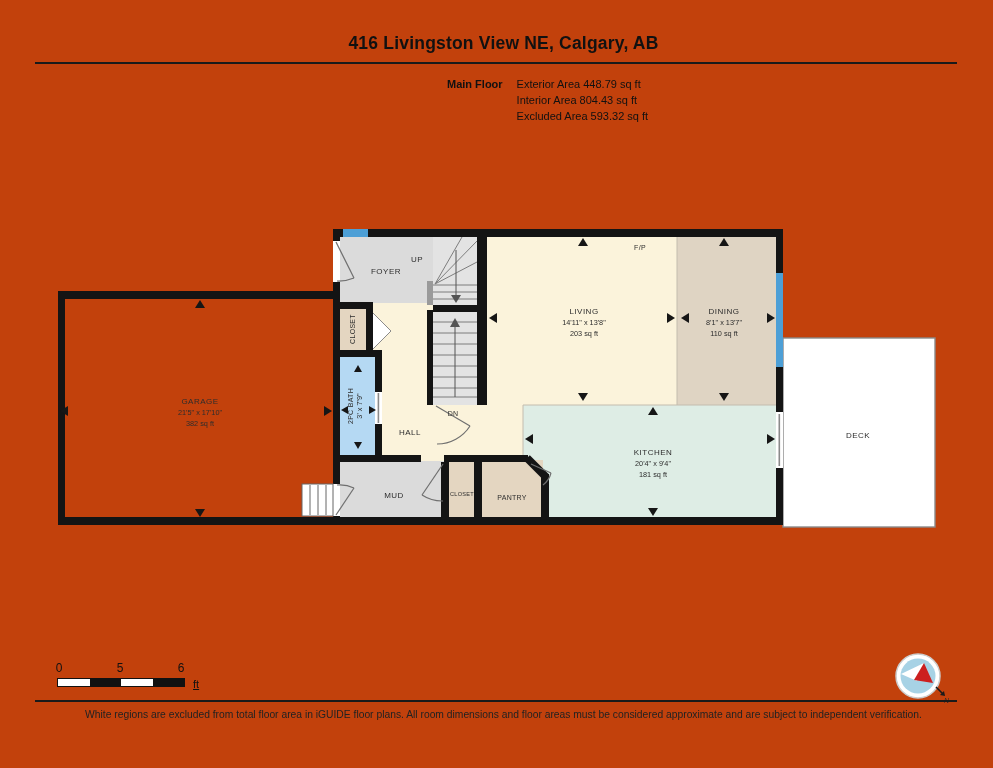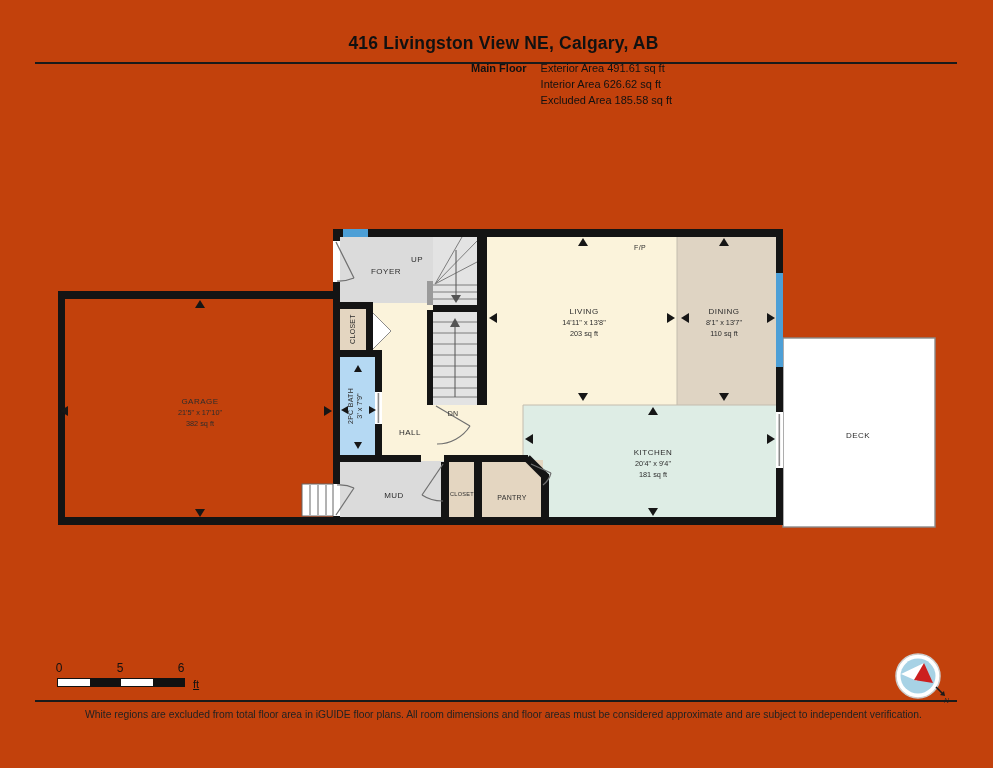--- a/index.html
+++ b/index.html
@@ -3,21 +3,21 @@
 <meta charset="utf-8">
 <style>
   html,body{margin:0;padding:0;background:#ffffff;}
   .page{position:relative;width:993px;height:768px;background:#c2410c;overflow:hidden;
         font-family:"Liberation Sans",sans-serif;color:#111;padding-left:14px;}
   .title{position:absolute;top:33px;left:0;width:100%;text-align:center;
          font-size:17.5px;font-weight:bold;letter-spacing:.2px;}
   .rule{position:absolute;height:2px;background:#1a1a1a;}
   .rule-top{left:35px;width:922px;top:62px;}
   .rule-bottom{left:35px;width:922px;top:700px;}
-  .floor-summary{position:absolute;top:60px;left:447px;display:flex;margin-left:24px;}
+  .floor-summary{position:absolute;top:76px;left:447px;display:flex;}
   .floor-label{font-size:11px;font-weight:bold;margin-right:14px;line-height:16px;}
   .floor-stats div{font-size:11px;line-height:16px;color:#111;}
   .scalebar{position:absolute;left:57px;top:661px;width:160px;}
   .scale-ticks{position:relative;height:14px;font-size:12px;color:#111;}
   .scale-ticks span{position:absolute;transform:translateX(-50%);}
   .bar{position:relative;margin-top:3px;width:126px;height:7px;border:1px solid #111;
        display:flex;}
   .bar i{flex:1;}
   .seg-w{background:#fff;} .seg-b{background:#111;}
   .scale-unit{position:absolute;left:136px;top:17px;font-size:11px;text-decoration:underline;}
@@ -45,23 +45,23 @@
 <body>
 
 <div class="page">
 
   <div class="title">416 Livingston View NE, Calgary, AB</div>
   <div class="rule rule-top"></div>
 
   <div class="floor-summary">
     <div class="floor-label">Main Floor</div>
     <div class="floor-stats">
-      <div>Exterior Area 491.61 sq ft</div>
-      <div>Interior Area 626.62 sq ft</div>
-      <div>Excluded Area 185.58 sq ft</div>
+      <div>Exterior Area 448.79 sq ft</div>
+      <div>Interior Area 804.43 sq ft</div>
+      <div>Excluded Area 593.32 sq ft</div>
     </div>
   </div>
 
   <svg width="993" height="768" viewBox="0 0 993 768" style="position:absolute;left:0;top:0;">
 
     <g>
       <rect x="783" y="338" width="152" height="189" fill="#ffffff" stroke="#8a8a8a" stroke-width="1.4"></rect>
       <text class="room-name" x="858" y="438" text-anchor="middle">DECK</text>
     </g>
 

